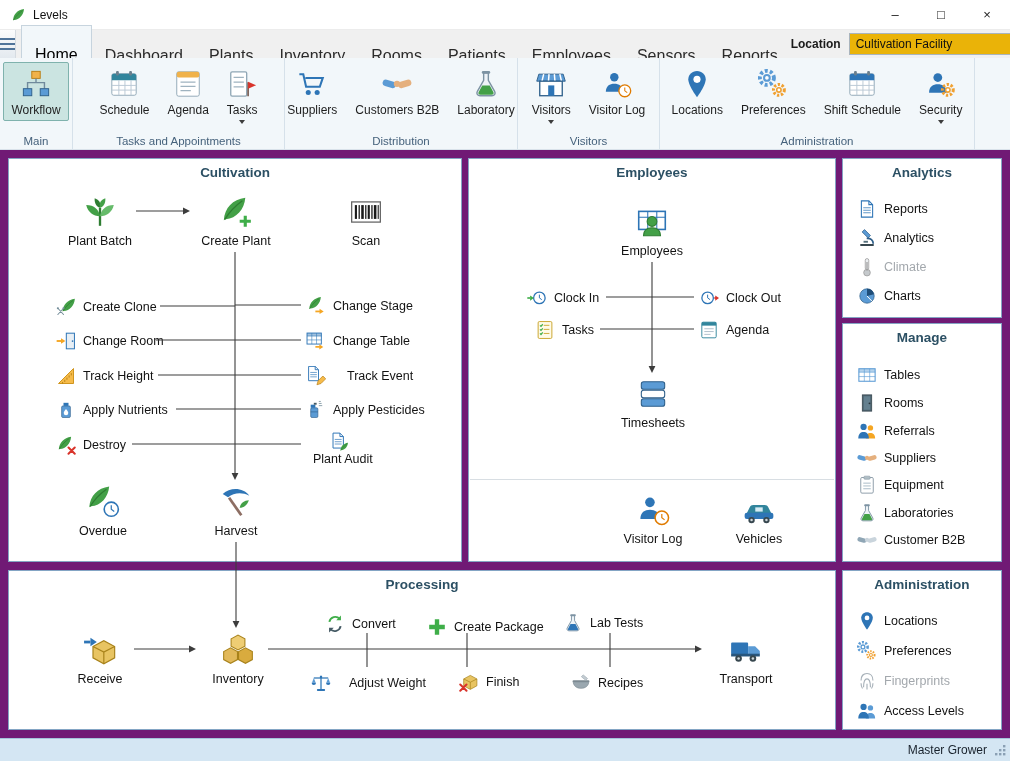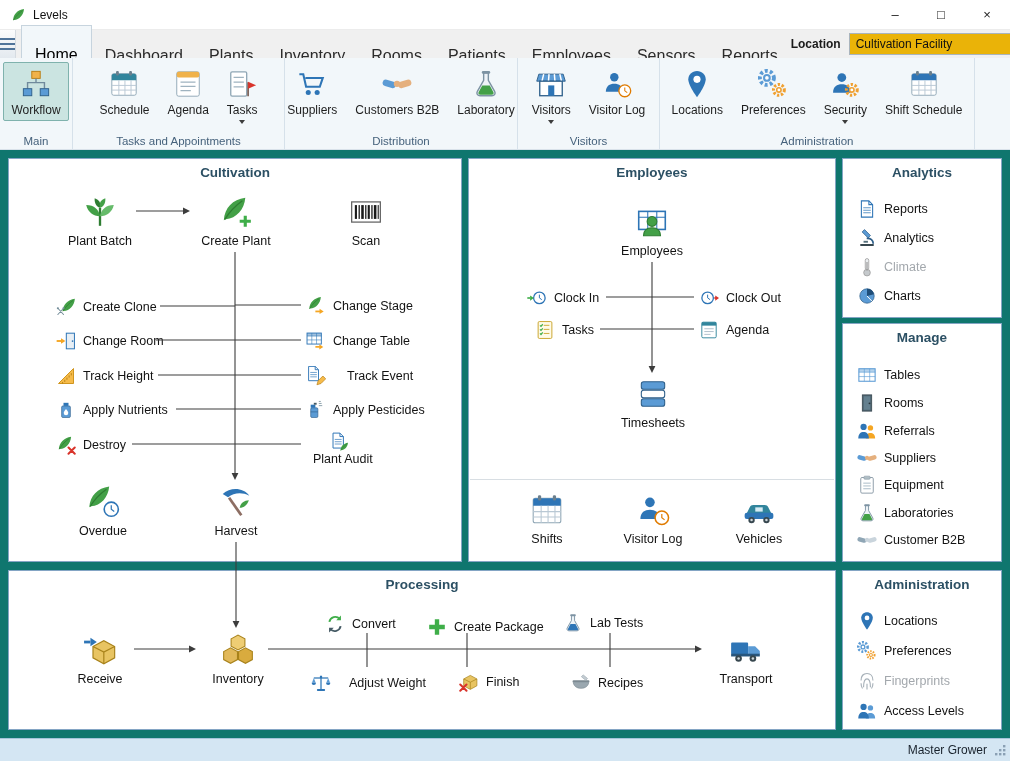--- a/index.html
+++ b/index.html
@@ -31,21 +31,21 @@
   
   #ribbon{position:absolute;top:58px;left:0;width:1010px;height:92px;background:#f2f7fa;border-bottom:1px solid #d9e2ea;display:flex;}
   .ribbon-group{height:100%;border-right:1px solid #d6e1ea;position:relative;display:flex;align-items:flex-start;justify-content:center;gap:2px;padding-top:4px;flex:none;}
   .ribbon-group-label{position:absolute;bottom:2px;left:0;right:0;text-align:center;font-size:11.5px;color:#46627c;white-space:nowrap;}
   .ribbon-btn{display:flex;flex-direction:column;align-items:center;padding:6px 7px 3px;border:1px solid transparent;border-radius:2px;cursor:pointer;}
   .ribbon-btn .rb-label{font-size:12px;color:#1e1e1e;margin-top:4px;white-space:nowrap;}
   .ribbon-btn.active{background:#cbe4e1;border-color:#7fb2ad;}
   .drop-arrow{width:0;height:0;border-left:3.5px solid transparent;border-right:3.5px solid transparent;border-top:4px solid #3c3c3c;margin-top:3px;}
 
   
-  #content{position:absolute;top:150px;left:0;width:1010px;height:588px;background:#0f766e;}
+  #content{position:absolute;top:150px;left:0;width:1010px;height:588px;background:#701a75;}
   #connectors{position:absolute;top:0;left:0;width:1010px;height:588px;z-index:10;pointer-events:none;}
   .panel{position:absolute;background:#fff;border:1px solid #84a5c4;z-index:1;}
   .panel-title{position:absolute;top:6px;left:0;right:0;text-align:center;font-size:13.5px;font-weight:bold;color:#2c5064;}
   .panel-divider{position:absolute;left:1px;right:1px;height:1px;background:#d8dee3;}
   .vnode{position:absolute;width:120px;display:flex;flex-direction:column;align-items:center;cursor:pointer;}
   .vnode .lbl{margin-top:5px;font-size:12.5px;color:#131313;white-space:nowrap;}
   .hnode{position:absolute;display:flex;align-items:center;height:26px;cursor:pointer;}
   .hnode .lbl{margin-left:7px;font-size:12.5px;color:#131313;white-space:nowrap;}
   .hnode.disabled .lbl{color:#a3a8ad;}
 
@@ -213,42 +213,42 @@
           <g transform="translate(13,13) scale(.58)">
             <circle cx="16" cy="16" r="10" fill="none" stroke="#f0a030" stroke-width="5.5" stroke-dasharray="4.2 3.1"></circle>
             <circle cx="16" cy="16" r="5.5" fill="#f0a030"></circle>
             <circle cx="16" cy="16" r="2.6" fill="#fff"></circle>
           </g>
         </svg>
         <span class="rb-label">Preferences</span>
       </div>
       <div class="ribbon-btn">
         <svg class="ic" width="30" height="30" viewBox="0 0 32 32">
-          <g transform="translate(-1,1) scale(.85)">
-            <circle cx="16" cy="9.5" r="5.5" fill="#2e75b6"></circle>
-            <path d="M5 28.5c0-7.5 5-10.5 11-10.5s11 3 11 10.5z" fill="#2e75b6"></path>
-          </g>
-          <g transform="translate(14,13) scale(.58)">
-            <circle cx="16" cy="16" r="10" fill="none" stroke="#f0a030" stroke-width="5.5" stroke-dasharray="4.2 3.1"></circle>
-            <circle cx="16" cy="16" r="5.5" fill="#f0a030"></circle>
-            <circle cx="16" cy="16" r="2.6" fill="#fff"></circle>
-          </g>
-        </svg>
-        <span class="rb-label">Security</span>
-        <span class="drop-arrow"></span>
-      </div>
-      <div class="ribbon-btn">
-        <svg class="ic" width="30" height="30" viewBox="0 0 32 32">
           <rect x="3" y="5" width="26" height="23" rx="2" fill="#fff" stroke="#8fa6b5"></rect>
           <path d="M5 5h22c1.1 0 2 .9 2 2v5H3V7c0-1.1.9-2 2-2z" fill="#2e75b6"></path>
           <path d="M3 17.5h26M3 22.5h26M10.5 12v16M17 12v16M23.5 12v16" stroke="#b9c8d4" stroke-width="1"></path>
           <rect x="7.5" y="2" width="3" height="5" rx="1.2" fill="#6b7f8d"></rect>
           <rect x="21.5" y="2" width="3" height="5" rx="1.2" fill="#6b7f8d"></rect>
         </svg>
         <span class="rb-label">Shift Schedule</span>
+      </div>
+      <div class="ribbon-btn">
+        <svg class="ic" width="30" height="30" viewBox="0 0 32 32">
+          <g transform="translate(-1,1) scale(.85)">
+            <circle cx="16" cy="9.5" r="5.5" fill="#2e75b6"></circle>
+            <path d="M5 28.5c0-7.5 5-10.5 11-10.5s11 3 11 10.5z" fill="#2e75b6"></path>
+          </g>
+          <g transform="translate(14,13) scale(.58)">
+            <circle cx="16" cy="16" r="10" fill="none" stroke="#f0a030" stroke-width="5.5" stroke-dasharray="4.2 3.1"></circle>
+            <circle cx="16" cy="16" r="5.5" fill="#f0a030"></circle>
+            <circle cx="16" cy="16" r="2.6" fill="#fff"></circle>
+          </g>
+        </svg>
+        <span class="rb-label">Security</span>
+        <span class="drop-arrow"></span>
       </div>
       <div class="ribbon-group-label">Administration</div>
     </div>
   </div>
 
 <div id="content">
   <svg id="connectors">
       <line x1="136" y1="61" x2="184" y2="61" stroke="#3c3c3c" stroke-width="1.1"></line>
       <polygon points="190,61 183,64.4 183,57.6" fill="#3c3c3c"></polygon>
       <line x1="235" y1="102" x2="235" y2="324" stroke="#3c3c3c" stroke-width="1.1"></line>
@@ -508,30 +508,20 @@
         <span class="lbl">Agenda</span>
       </div>
       <div class="vnode" style="left: 124px; top: 218px;">
         <svg class="ic" width="34" height="34" viewBox="0 0 32 32">
           <rect x="5" y="20.5" width="22" height="7" rx="2.2" fill="#5b9bd5" stroke="#2e5f8a"></rect>
           <rect x="5" y="12.5" width="22" height="7" rx="2.2" fill="#fff" stroke="#2e5f8a"></rect>
           <rect x="5" y="4.5" width="22" height="7" rx="2.2" fill="#5b9bd5" stroke="#2e5f8a"></rect>
         </svg>
         <span class="lbl">Timesheets</span>
       </div>
-      <div class="vnode" style="left: 18px; top: 334px;">
-        <svg class="ic" width="34" height="34" viewBox="0 0 32 32">
-          <rect x="3" y="5" width="26" height="23" rx="2" fill="#fff" stroke="#8fa6b5"></rect>
-          <path d="M5 5h22c1.1 0 2 .9 2 2v5H3V7c0-1.1.9-2 2-2z" fill="#2e75b6"></path>
-          <path d="M3 17.5h26M3 22.5h26M10.5 12v16M17 12v16M23.5 12v16" stroke="#b9c8d4" stroke-width="1"></path>
-          <rect x="7.5" y="2" width="3" height="5" rx="1.2" fill="#6b7f8d"></rect>
-          <rect x="21.5" y="2" width="3" height="5" rx="1.2" fill="#6b7f8d"></rect>
-        </svg>
-        <span class="lbl">Shifts</span>
-      </div>
       <div class="vnode" style="left: 124px; top: 334px;">
         <svg class="ic" width="34" height="34" viewBox="0 0 32 32">
           <g transform="translate(0,1) scale(.82)">
             <circle cx="16" cy="9.5" r="5.5" fill="#2e75b6"></circle>
             <path d="M5 28.5c0-7.5 5-10.5 11-10.5s11 3 11 10.5z" fill="#2e75b6"></path>
           </g>
           <g transform="translate(15.5,14.5) scale(.55)">
             <circle cx="16" cy="16" r="11.5" fill="#fff" stroke="#e07b00" stroke-width="2.6"></circle>
             <path d="M16 9.5V16l4.8 3.6" fill="none" stroke="#e07b00" stroke-width="2"></path>
           </g>

